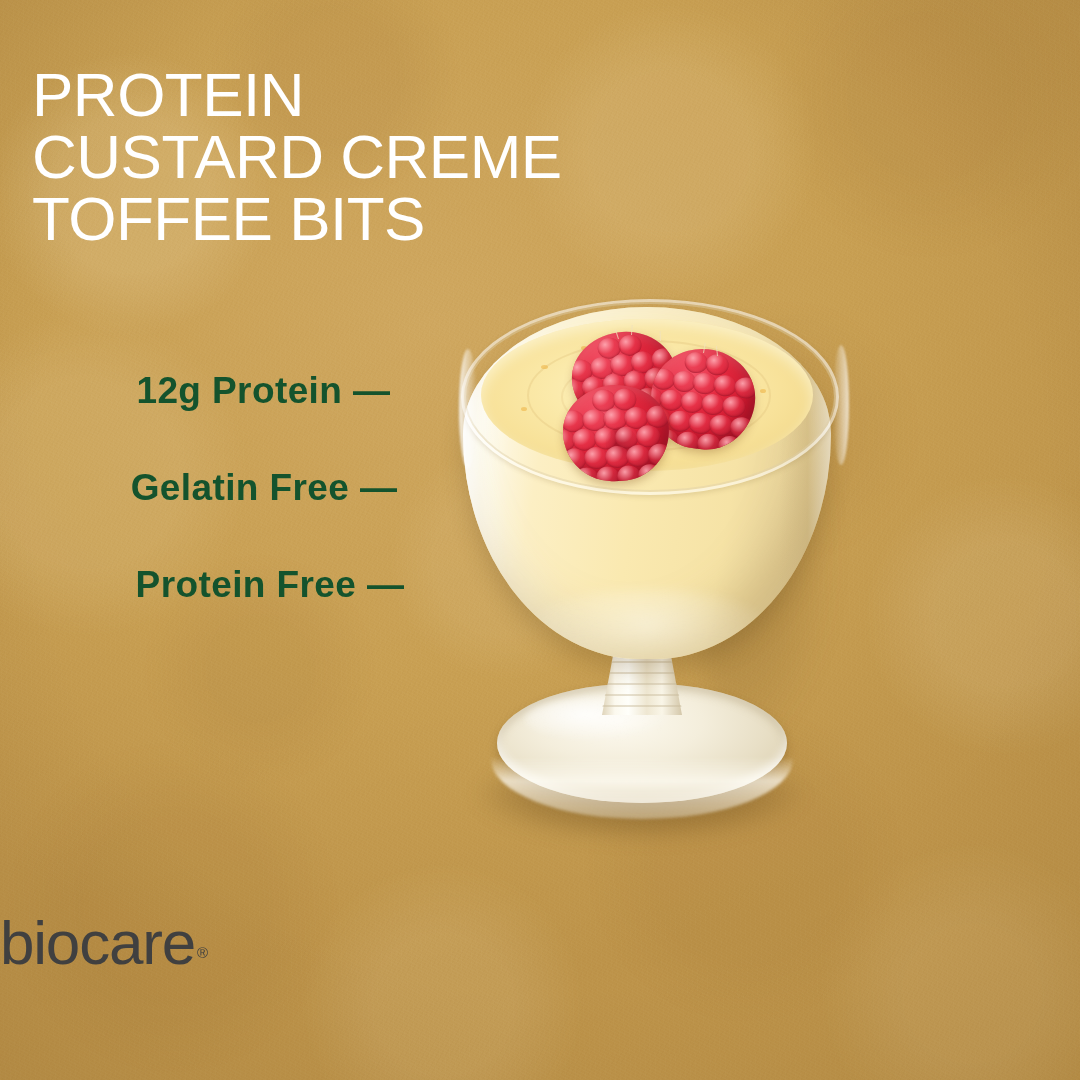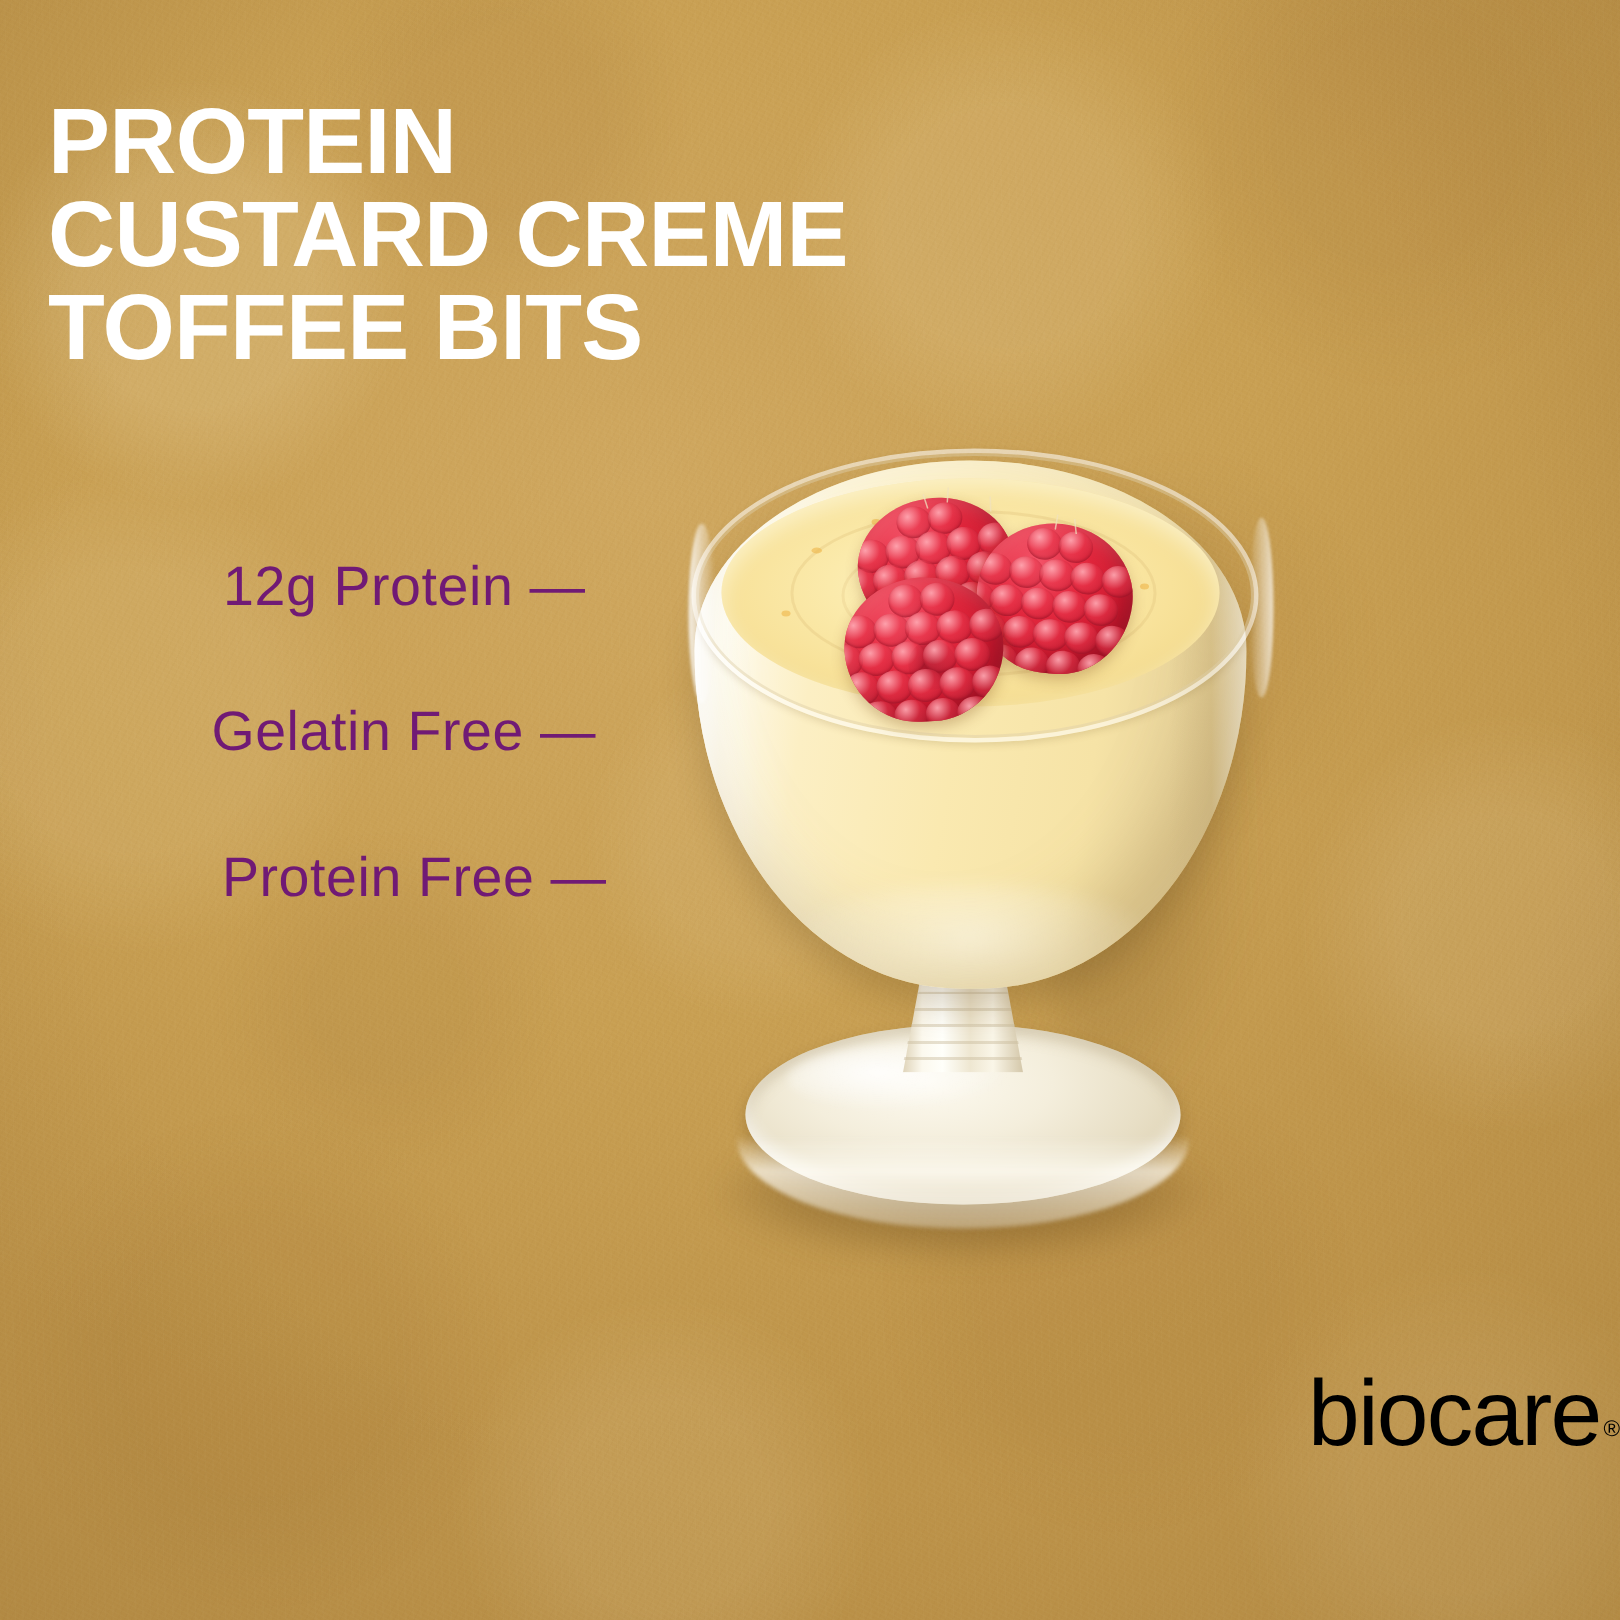--- a/index.html
+++ b/index.html
@@ -58,59 +58,59 @@
     background: radial-gradient(ellipse 85% 85% at 50% 45%, rgba(0,0,0,0) 55%, rgba(92,62,20,.16) 100%);
   }
 
   
   .headline {
     position: absolute;
     left: 32px;
     top: 22px;
     width: 700px;
     color: #ffffff;
-    font-weight: 700;
+    font-weight: 400;
     font-size: 62px;
     line-height: 62px;
     letter-spacing: -0.5px;
     text-transform: uppercase;
   }
   .headline .hl-line { display: block; white-space: nowrap; }
 
   
   .benefits {
     position: absolute;
     left: 40px;
     top: 372px;
     width: 375px;
     text-align: right;
   }
   .benefit {
     display: block;
-    color: #701a75;
+    color: #14532d;
     font-size: 37px;
     line-height: 37px;
-    font-weight: 400;
+    font-weight: 700;
     letter-spacing: .4px;
     white-space: nowrap;
   }
   .benefit .b-dash { letter-spacing: 0; }
   .benefit-1 { margin-bottom: 60px; padding-right: 25px; }
   .benefit-2 { margin-bottom: 60px; padding-right: 18px; }
   .benefit-3 { margin-bottom: 60px; padding-right: 11px; }
   .benefit-4 { padding-right: 0px; }
 
   
   .logo {
     position: absolute;
     left: 0;
     right: 0;
     top: 912px;
-    text-align: right;
-    color: #000000;
+    text-align: left;
+    color: #404040;
   }
   .logo-word {
     font-size: 62px;
     font-weight: 500;
     letter-spacing: -1.2px;
     line-height: 62px;
   }
   .logo-reg {
     font-size: 15px;
     vertical-align: 6px;

